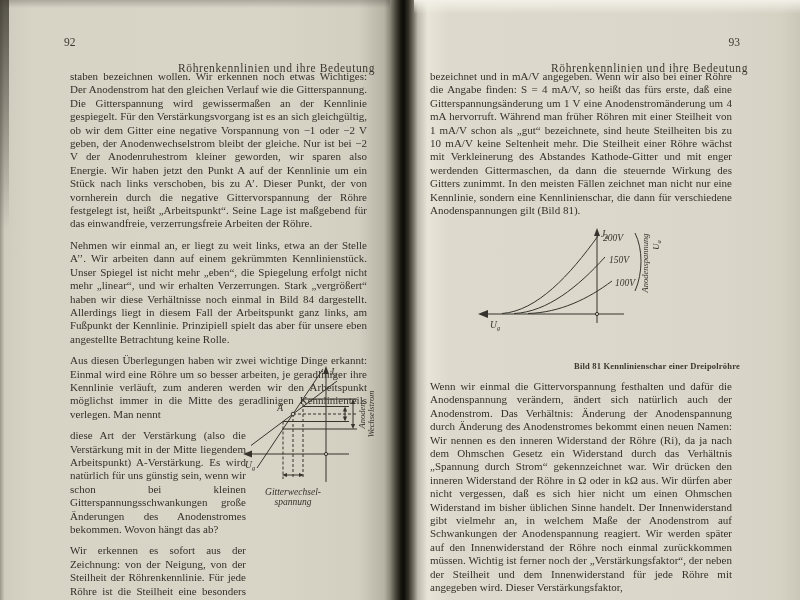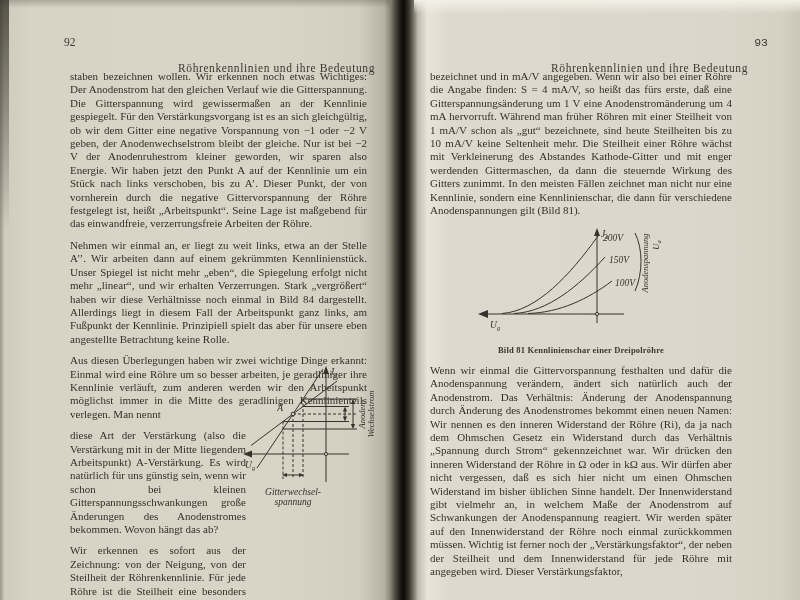--- a/index.html
+++ b/index.html
@@ -41,21 +41,21 @@
   
   .pageheader{position:absolute;top:36px;left:0;width:100%;height:16px;}
   .running-title{
     position:absolute;text-align:right;font-size:11.5px;
     letter-spacing:.6px;color:#3a382f;white-space:nowrap;margin-top:26px;
   }
   .page-left .running-title{left:62px;width:313px;}
   .page-right .running-title{left:16px;width:318px;}
   .pagenum{position:absolute;font-size:11.5px;color:#3a382f;}
   .page-left .pagenum{left:64px;}
-  .page-right .pagenum{right:32px;font-family:Liberation Mono, monospace;}
+  .page-right .pagenum{right:60px;}
 
   
   .bodytext{
     position:absolute;top:62px;font-size:11px;line-height:13.4px;
     text-align:justify;
   }
   .page-left .bodytext{left:62px;width:313px;}
   .page-right .bodytext{left:8px;width:318px;}
   .bodytext p{margin:8px;}
   .narrowcol{width:176px;}
@@ -63,21 +63,21 @@
   
   .fig80{position:absolute;left:233px;top:364px;width:150px;}
   .fig80 svg{display:block;margin-left:8px;}
   .figcaption{
     font-size:8.5px;font-weight:bold;line-height:10.5px;text-align:center;
     color:#3a382f;letter-spacing:.2px;
   }
   .fig80 .figcaption{margin-top:4px;width:150px;}
   .fig81wrap{margin-top:10px;margin-bottom:6px;}
   .fig81wrap svg{display:block;margin-left:50px;}
-  .fig81wrap .figcaption{margin-top:2px;width:318px;}
+  .fig81wrap .figcaption{margin-top:18px;width:318px;text-align:right;}
 
   svg line,svg path{stroke:#35332c;stroke-width:1;fill:none;}
   svg polygon{fill:#35332c;stroke:none;}
   svg circle.dot{fill:#d8d4c6;stroke:#35332c;stroke-width:1;}
   svg text{
     font-family:"Liberation Serif", serif;font-style:italic;
     fill:#35332c;stroke:none;font-size:9.5px;
   }
   svg .lbl-small{font-size:6.5px;}
   svg .rotlbl{font-size:8.5px;}

